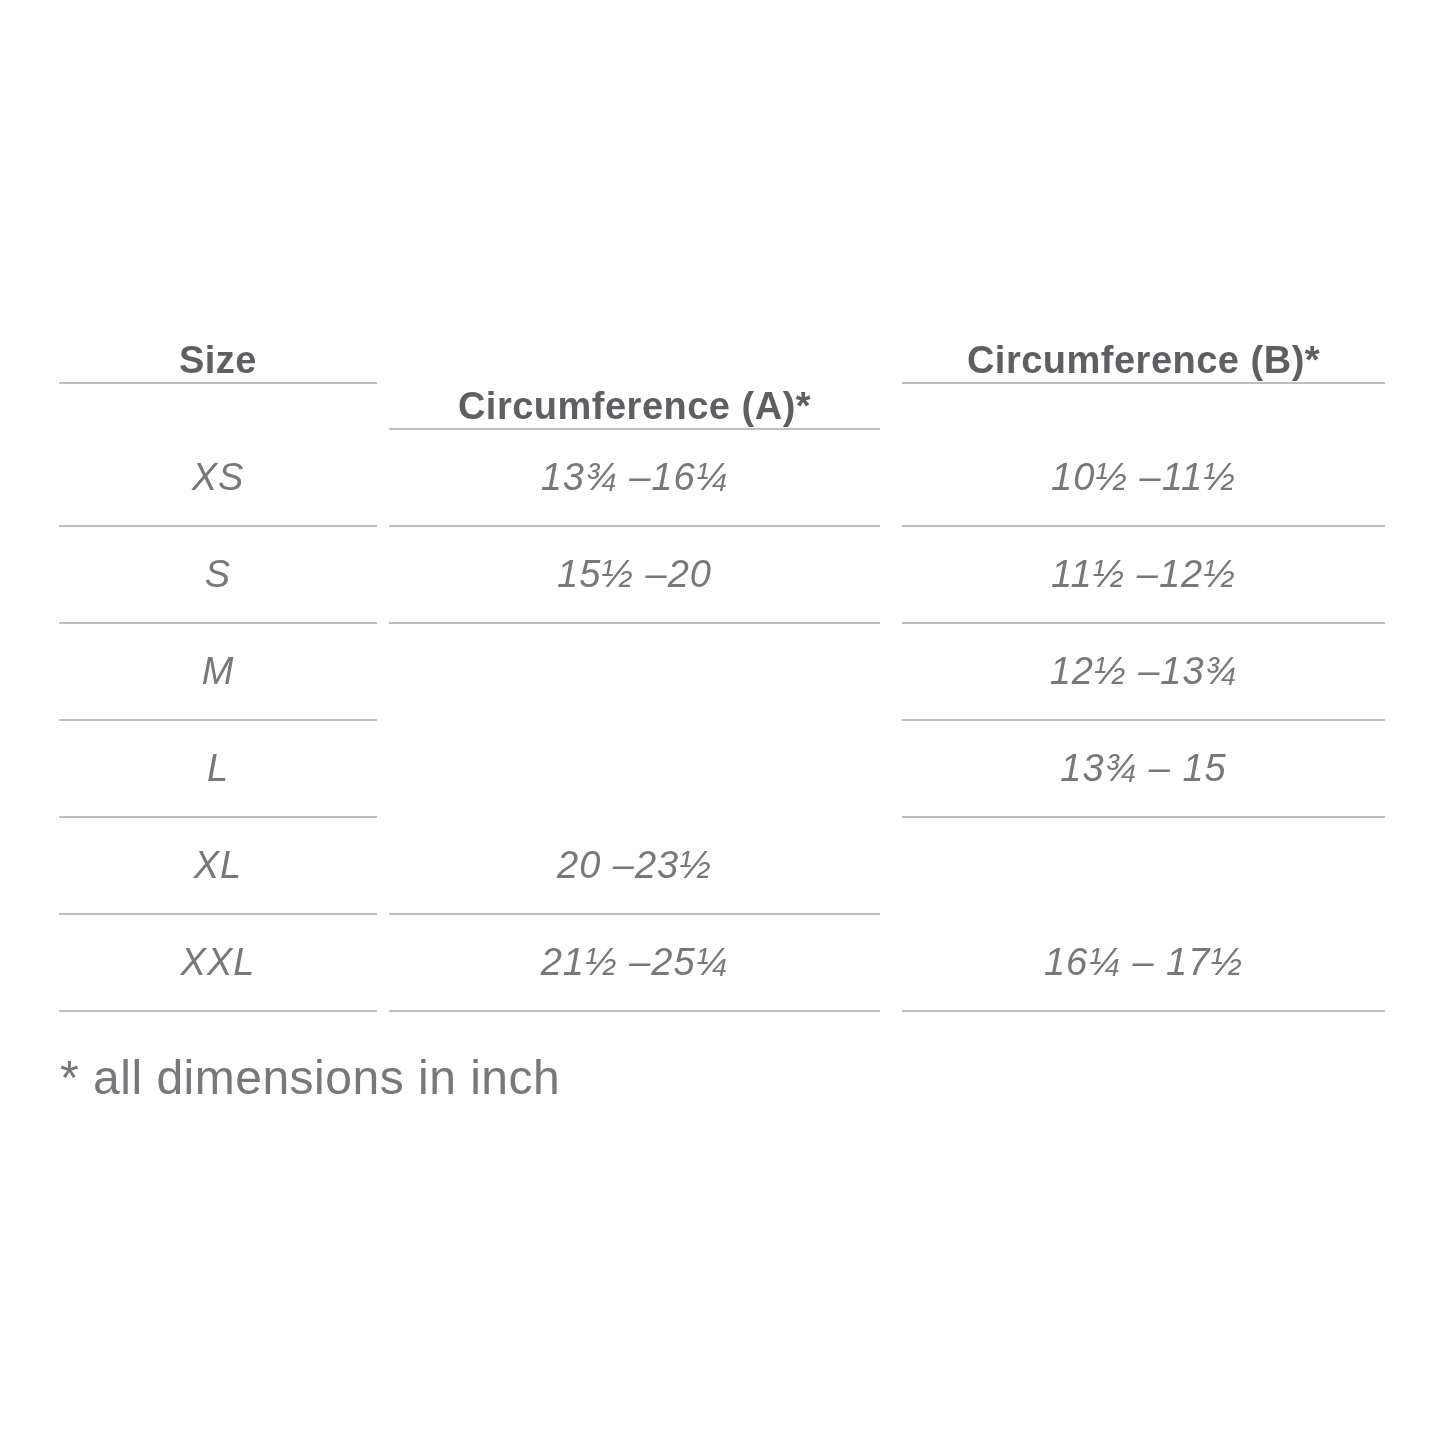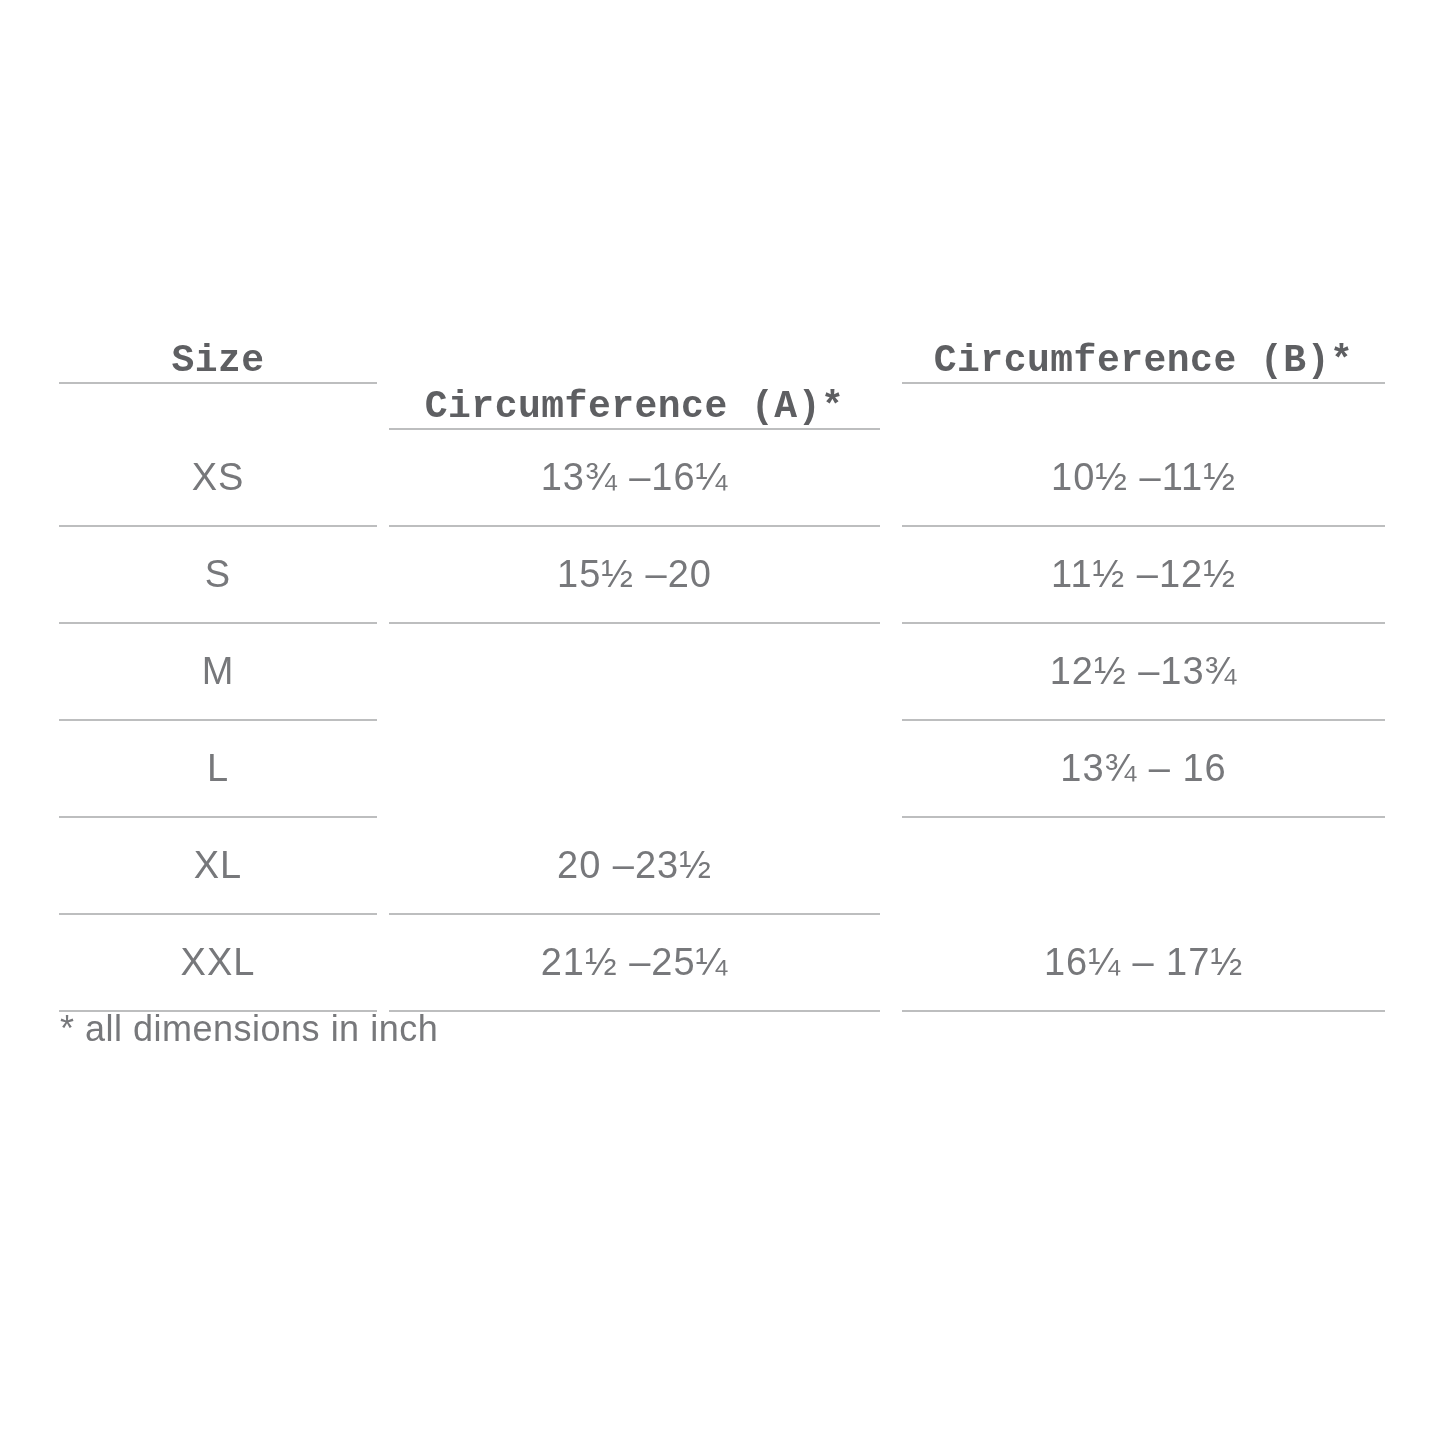--- a/index.html
+++ b/index.html
@@ -24,21 +24,21 @@
   .size-table{
     position:absolute;
     left:59px;
     top:338px;
     width:1326px;
   }
   .t-row{
     display:grid;
     grid-template-columns:318px 12px 491px 22px 483px;
   }
-  .t-row.header{ height:92px;font-family:Liberation Mono, monospace; }
+  .t-row.header{ height:92px; }
   .t-row.data{ height:97px; }
   .cell{
     display:flex;
     align-items:center;
     justify-content:center;
     border-bottom:2px solid var(--line);
     white-space:nowrap;
   }
   .c1{ grid-column:1; }
   .c2{ grid-column:3; }
@@ -47,28 +47,29 @@
     font-size:38px;
     font-weight:bold;
     color:var(--header-text);
     letter-spacing:0.5px;
   }
   .data .cell{
     font-size:38px;
     font-weight:normal;
     color:var(--cell-text);
     letter-spacing:1px;
+    font-style:italic;
   }
   .footnote{
     position:absolute;
     left:60px;
-    top:1001px;
+    top:1050px;
     height:56px;
     line-height:56px;
-    font-size:36px;
+    font-size:48px;
     color:var(--cell-text);
     letter-spacing:0.5px;
   }
 </style>
 </head>
 <body>
 
 <div class="canvas">
 
   <div class="size-table">
@@ -91,21 +92,21 @@
       <div class="cell c3">11½ –12½</div>
     </div>
 
     <div class="t-row data">
       <div class="cell c1">M</div>
       <div class="cell c3">12½ –13¾</div>
     </div>
 
     <div class="t-row data">
       <div class="cell c1">L</div>
-      <div class="cell c3">13¾ – 16</div>
+      <div class="cell c3">13¾ – 15</div>
     </div>
 
     <div class="t-row data">
       <div class="cell c1">XL</div>
       <div class="cell c2">20 –23½</div>
     </div>
 
     <div class="t-row data">
       <div class="cell c1">XXL</div>
       <div class="cell c2">21½ –25¼</div>

